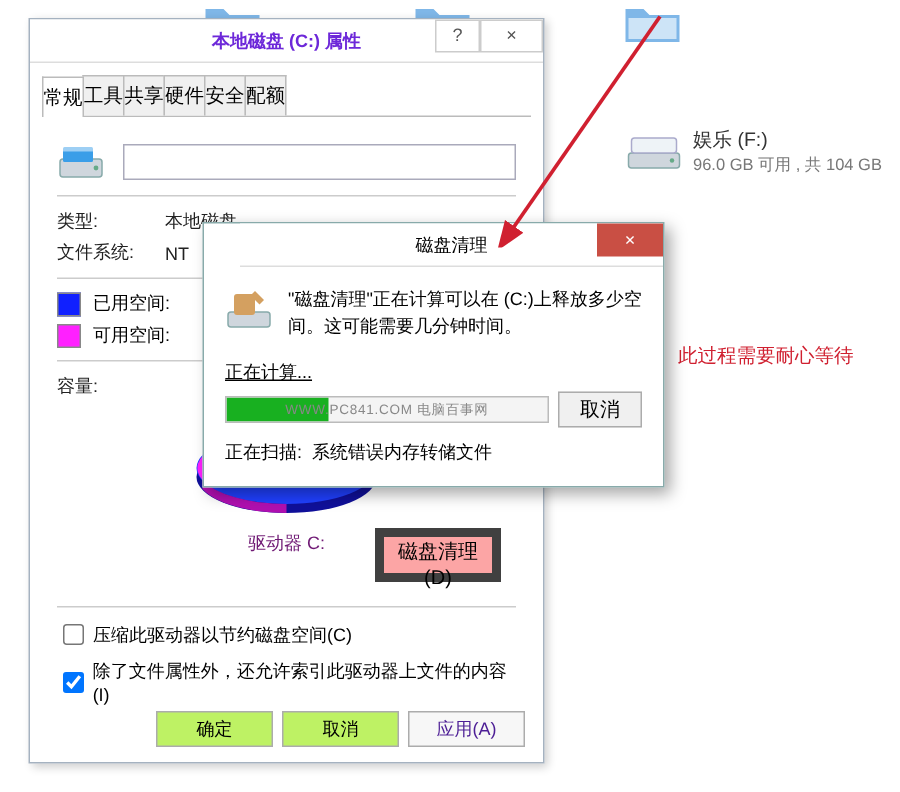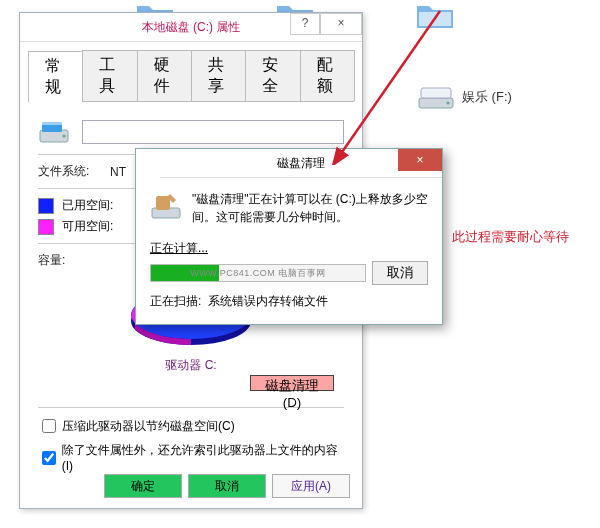--- a/index.html
+++ b/index.html
@@ -32,21 +32,22 @@
   height: 28px;
   background: #fff;
   border-bottom: 1px solid #ddd;
   display: flex;
   align-items: center;
   justify-content: center;
   position: relative;
 }
 .titlebar-text {
   font-size: 12px;
-  color: #be185d;
+  color: #6d28d9;
+  font-weight: bold;
 }
 .close-btn {
   position: absolute;
   right: 0;
   top: 0;
   width: 40px;
   height: 20px;
   border: 1px solid #ccc;
   background: #fff;
   text-align: center;
@@ -67,27 +68,27 @@
   line-height: 18px;
   color: #555;
   cursor: pointer;
 }
 .tabbar {
   display: flex;
   margin: 8px 8px 0 8px;
   border-bottom: 1px solid #bbb;
 }
 .tab {
-  padding: 4px 16px 3px;
+  padding: 4px 0 3px;
   border: 1px solid #bbb;
   border-bottom: none;
   background: #f0f0f0;
   margin-right: -1px;
   cursor: pointer;
-  font-size: 16px;
+  font-size: 13px;
 }
 .tab.active {
   background: #fff;
   position: relative;
   top: 1px;
   padding-bottom: 4px;
 }
 .tab-body {
   margin: 0 8px 8px;
   padding: 12px 10px;
@@ -110,39 +111,39 @@
 .pie {
   width: 140px; height: 70px; margin: 12px auto 0;
   position: relative;
 }
 .pie svg { width: 100%; height: 100%; }
 .drive-letter { text-align: center; margin-top: 6px; color: #701a75; }
 .cleanup-btn {
   position: absolute;
   right: 10px;
   width: 84px;
-  height: 16px;
-  border: 1px solid #404040;
+  height: 36px;
+  border: 6px solid #404040;
   background: #fca5a5;
   cursor: pointer;
 }
 .chk-row { display: flex; align-items: center; margin: 6px 0; }
 .chk { width: 14px; height: 14px; margin-right: 6px; }
 .dialog-btns {
   position: absolute;
   right: 12px;
   bottom: 10px;
   display: flex;
   gap: 6px;
 }
 .dlg-btn {
   width: 78px;
   height: 24px;
   border: 1px solid #acacac;
-  background: #22c55e;
+  background: #bef264;
   cursor: pointer;
   font-size: 12px;
 }
 .dlg-btn.disabled { color: #4c1d95; background: #f7f7f7; cursor: default; }
 
 
 .cleanup-dialog {
   position: absolute;
   left: 135px;
   top: 148px;
@@ -246,48 +247,53 @@
 </div>
 
 <div class="drive-list-item">
   <svg class="drive-thumb" viewBox="0 0 36 26">
     <rect x="1" y="14" width="34" height="10" rx="2" fill="#cfd6dd" stroke="#8aa"></rect>
     <circle cx="30" cy="19" r="1.5" fill="#6a8"></circle>
     <rect x="3" y="4" width="30" height="10" rx="2" fill="#eef3f7" stroke="#aac"></rect>
   </svg>
   <div class="drive-info">
     <span class="drive-name">娱乐 (F:)</span>
+    <span class="drive-sub">96.0 GB 可用 , 共 104 GB</span>
   </div>
 </div>
 
 <div class="prop-window">
   <div class="titlebar">
     <span class="titlebar-text">本地磁盘 (C:) 属性</span>
     <div class="help-btn">?</div>
     <div class="close-btn">×</div>
   </div>
   <div class="tabbar">
     <div class="tab active">常规</div>
     <div class="tab">工具</div>
+    <div class="tab">共享</div>
     <div class="tab">硬件</div>
-    <div class="tab">共享</div>
     <div class="tab">安全</div>
     <div class="tab">配额</div>
   </div>
   <div class="tab-body">
     <div class="row">
       <svg class="drive-icon" viewBox="0 0 32 28">
         <rect x="2" y="12" width="28" height="12" rx="2" fill="#cfd6dd" stroke="#8aa"></rect>
         <circle cx="26" cy="18" r="1.6" fill="#6a8"></circle>
         <rect x="4" y="4" width="20" height="10" rx="1" fill="#3a9ee8"></rect>
         <rect x="4" y="4" width="20" height="3" fill="#fff" opacity="0.5"></rect>
       </svg>
       <input class="name-input" type="text" style="">
     </div>
     <hr class="hr">
+    <div class="row">
+        <span class="label">类型:</span>
+        <span class="value">本地磁盘</span>
+      </div>
     <div class="row">
         <span class="label">文件系统:</span>
         <span class="value">NT</span>
       </div>
     <hr class="hr">
     <div class="row">
         <span class="legend-sq legend-used"></span>
         <span>已用空间:</span>
       </div>
     <div class="row">

